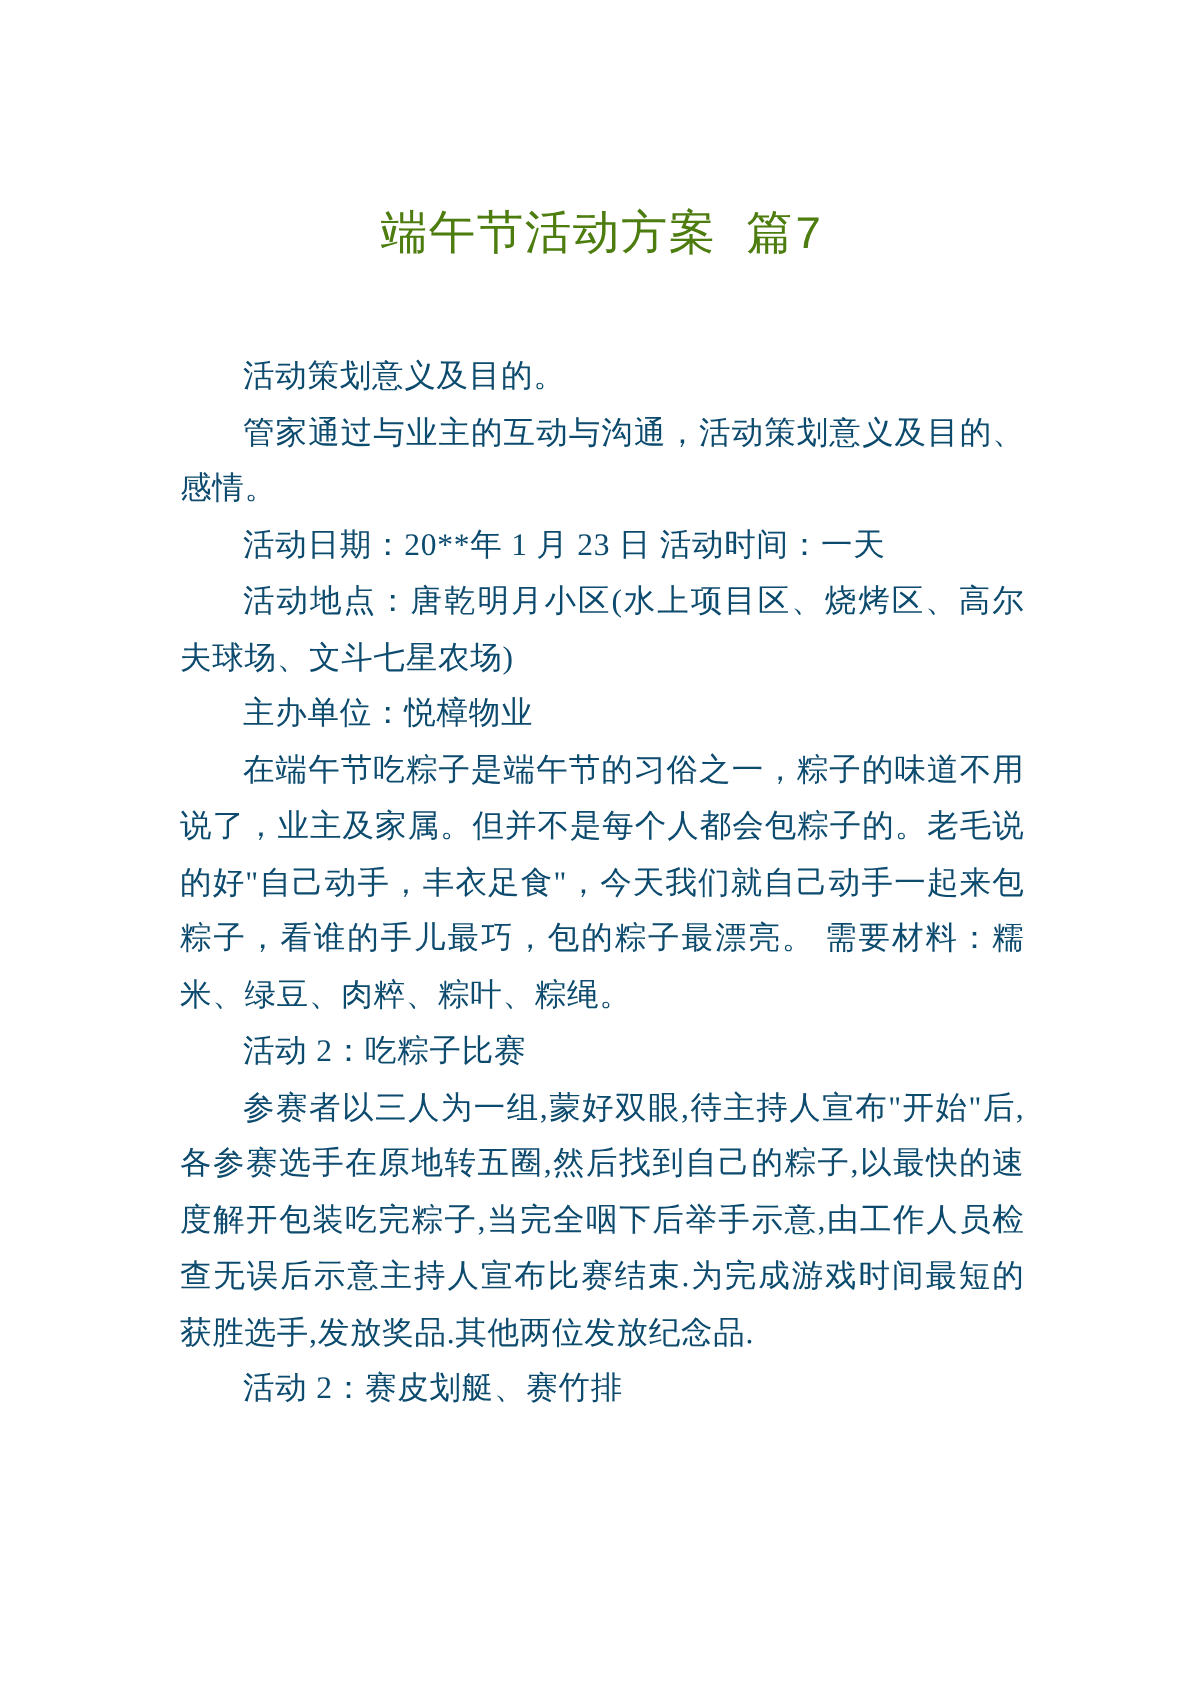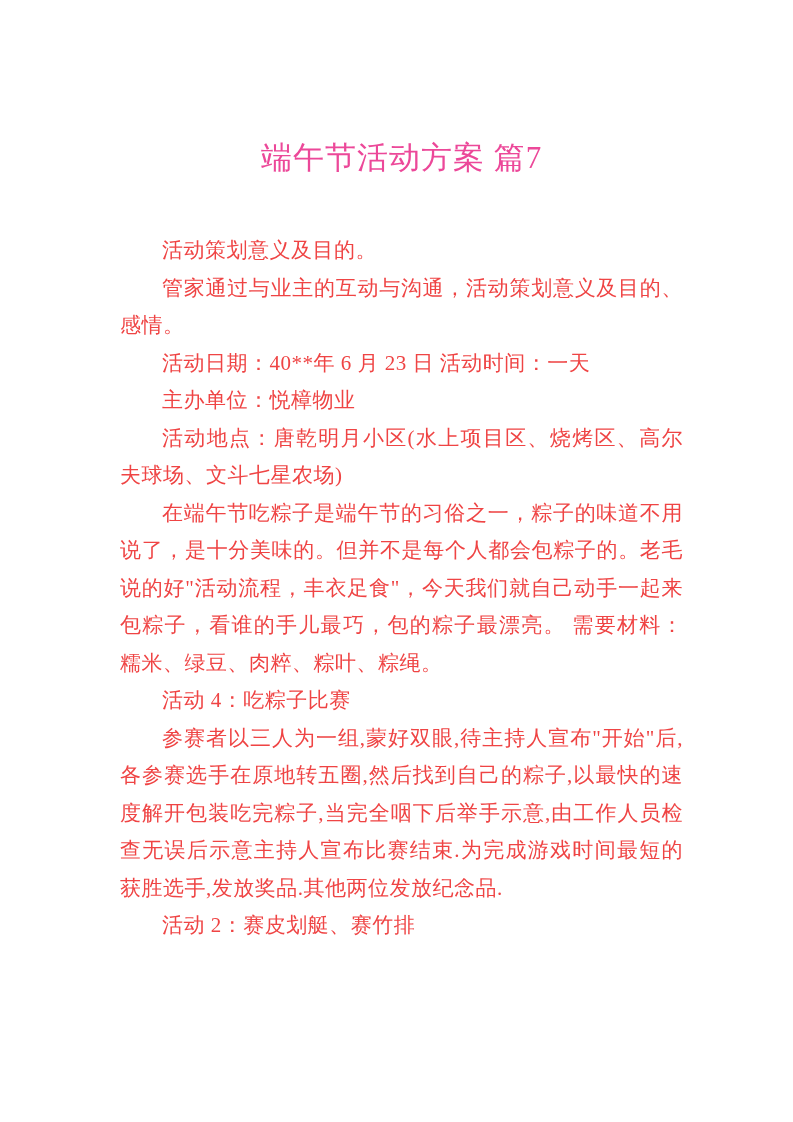--- a/index.html
+++ b/index.html
@@ -17,51 +17,51 @@
   }
   .content {
     position: absolute;
     left: 120px;
     top: 138px;
     width: 563px;
     color: #000000;
   }
   .doc-title {
     margin: 0 0 54px 0;
-    font-family: Liberation Serif, serif;
+    font-family: Liberation Mono, monospace;
     font-size: 31px;
     font-weight: normal;
     line-height: 40px;
     text-align: center;
     letter-spacing: 1px;
-    color: #ec4899;
+    color: #4d7c0f;
     white-space: nowrap;
   }
   .para {
     margin: 0;
     font-family: "Liberation Serif", "DejaVu Serif", serif;
     font-size: 21px;
     line-height: 37.5px;
     text-indent: 2em;
     text-align: justify;
     text-justify: inter-character;
     letter-spacing: 0.5px;
-    color: #ef4444;
+    color: #0c4a6e;
   }
 </style>
 </head>
 <body>
 
 <div class="page">
   <div class="content">
     <h1 class="doc-title">端午节活动方案 篇7</h1>
 
     <p class="para">活动策划意义及目的。</p>
     <p class="para">管家通过与业主的互动与沟通，活动策划意义及目的、感情。</p>
-    <p class="para">活动日期：40**年 6 月 23 日  活动时间：一天</p>
+    <p class="para">活动日期：20**年 1 月 23 日  活动时间：一天</p>
+    <p class="para">活动地点：唐乾明月小区(水上项目区、烧烤区、高尔夫球场、文斗七星农场)</p>
     <p class="para">主办单位：悦樟物业</p>
-    <p class="para">活动地点：唐乾明月小区(水上项目区、烧烤区、高尔夫球场、文斗七星农场)</p>
-    <p class="para">在端午节吃粽子是端午节的习俗之一，粽子的味道不用说了，是十分美味的。但并不是每个人都会包粽子的。老毛说的好"活动流程，丰衣足食"，今天我们就自己动手一起来包粽子，看谁的手儿最巧，包的粽子最漂亮。 需要材料：糯米、绿豆、肉粹、粽叶、粽绳。</p>
-    <p class="para">活动 4：吃粽子比赛</p>
+    <p class="para">在端午节吃粽子是端午节的习俗之一，粽子的味道不用说了，业主及家属。但并不是每个人都会包粽子的。老毛说的好"自己动手，丰衣足食"，今天我们就自己动手一起来包粽子，看谁的手儿最巧，包的粽子最漂亮。 需要材料：糯米、绿豆、肉粹、粽叶、粽绳。</p>
+    <p class="para">活动 2：吃粽子比赛</p>
     <p class="para">参赛者以三人为一组,蒙好双眼,待主持人宣布"开始"后,各参赛选手在原地转五圈,然后找到自己的粽子,以最快的速度解开包装吃完粽子,当完全咽下后举手示意,由工作人员检查无误后示意主持人宣布比赛结束.为完成游戏时间最短的获胜选手,发放奖品.其他两位发放纪念品.</p>
     <p class="para">活动 2：赛皮划艇、赛竹排</p>
   </div>
 </div>
 
 </body></html>

